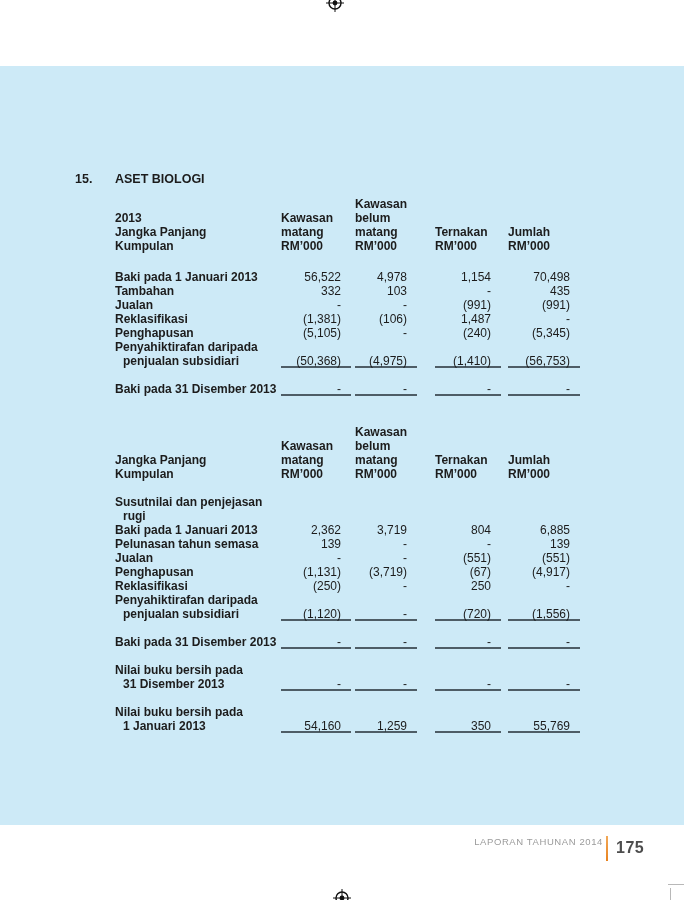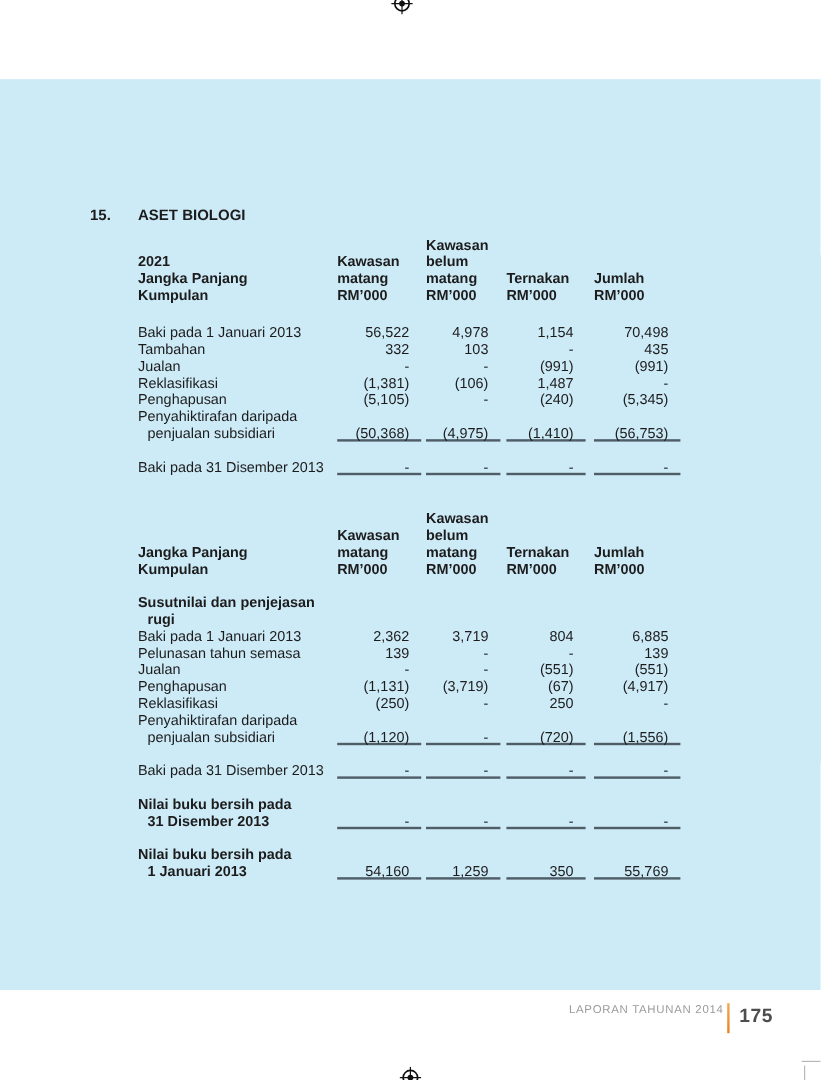--- a/index.html
+++ b/index.html
@@ -19,27 +19,27 @@
   .tbl{position:absolute;font-size:12px;line-height:14px;}
   .tbl-0{left:115px;top:131px;}
   .tbl-1{left:115px;top:359px;}
   .thead{display:flex;align-items:flex-end;font-weight:bold;}
   .hdr-title{width:166px;}
   .hdr-title div{line-height:14px;}
   .hdr-col{text-align:left;}
   .hdr-col div{line-height:14px;}
   .v0{width:70px;}
   .v1{width:62px;margin-left:4px;}
-  .v2{width:66px;margin-left:5px;}
+  .v2{width:66px;margin-left:18px;}
   .v3{width:72px;margin-left:7px;}
   .rows{margin-top:17px;}
   .tbl-1 .rows{margin-top:14px;}
   .row{display:flex;height:14px;line-height:14px;}
   .row.spacer{height:14px;}
-  .lbl{width:166px;white-space:nowrap;}
+  .lbl{width:166px;white-space:nowrap;font-weight:bold;}
   .b{font-weight:bold;}
   .ind{padding-left:8px;}
   .val{text-align:right;padding-right:10px;}
   .u{border-bottom:2px solid var(--rule);}
   
   .footer{position:absolute;left:0;top:835px;width:684px;height:30px;font-size:9.5px;}
   .footer-text{position:absolute;right:81px;top:1px;text-align:right;}
   .company{color:var(--accent-orange);font-weight:bold;line-height:12px;letter-spacing:0.2px;}
   .report{color:#9b9b9b;line-height:12px;letter-spacing:0.6px;}
   .fdivider{position:absolute;left:606px;top:1px;width:2px;height:25px;background:linear-gradient(#f2a959,var(--accent-orange));}
@@ -83,21 +83,21 @@
   </div>
 
   <div class="panel">
     <div class="heading">
       <span class="sec-num">15.</span><span class="sec-title">ASET BIOLOGI</span>
     </div>
     <div id="tables">
         <div class="tbl tbl-0">
           <div class="thead">
             <div class="hdr-title">
-              <div class="">2021</div>
+              <div class="">2013</div>
               <div class="">Jangka Panjang</div>
               <div class="">Kumpulan</div>
             </div>
             <div class="hdr-col v0">
               <div class="">Kawasan</div>
               <div class="">matang</div>
               <div class="">RM’000</div>
             </div>
             <div class="hdr-col v1">
               <div class="">Kawasan</div>

